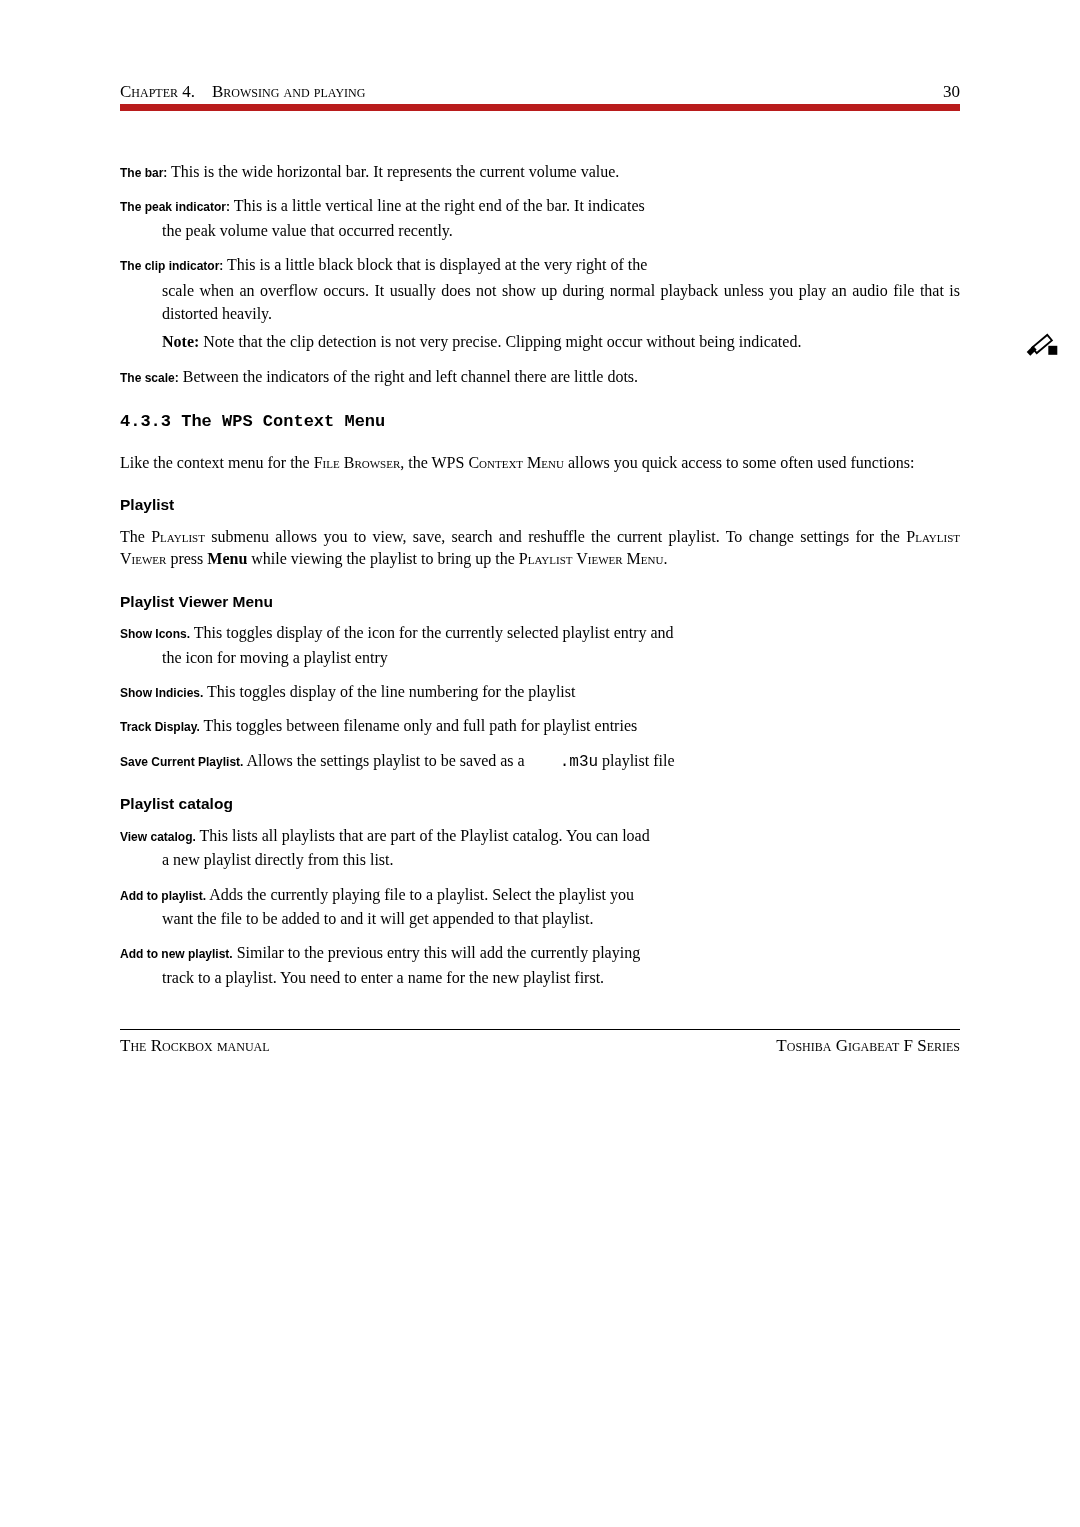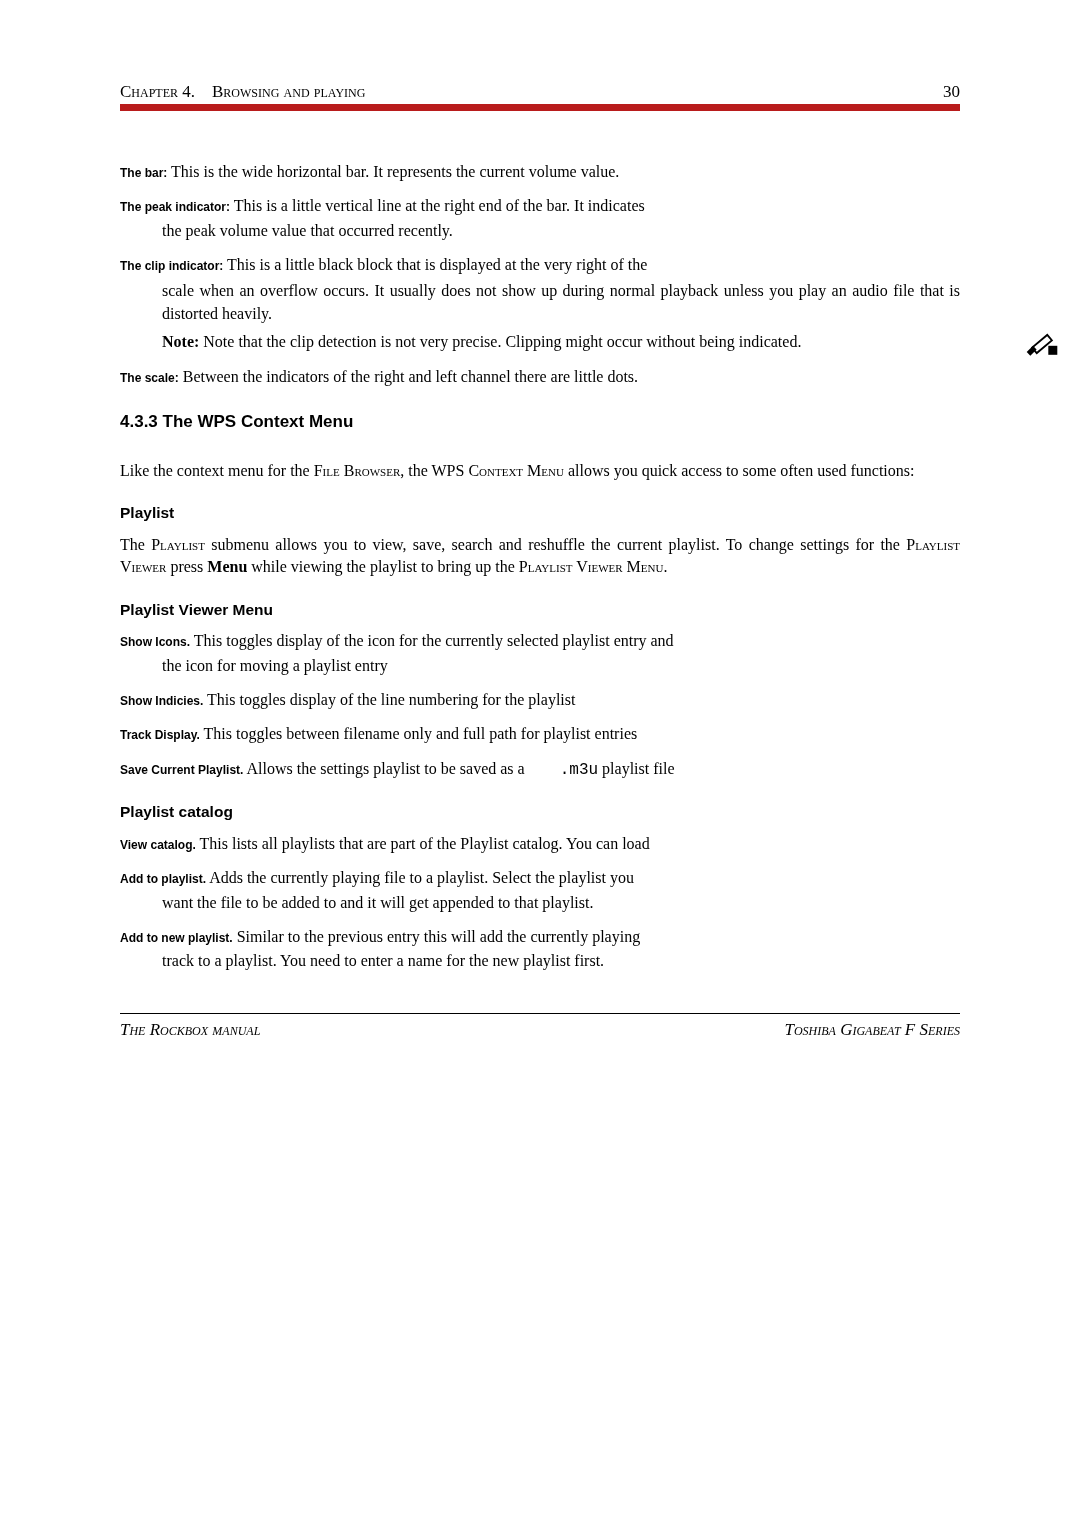--- a/index.html
+++ b/index.html
@@ -30,25 +30,25 @@
     font-family: Arial, Helvetica, sans-serif;
     font-weight: bold;
     font-size: 12px;
   }
   .indent {
     margin-left: 42px;
     margin-top: 2px;
   }
   .inline-desc { display: inline; }
   h3.section {
-    font-family: Liberation Sans, sans-serif;
+    font-family: Liberation Mono, monospace;
     font-weight: bold;
     font-size: 17px;
     margin-top: 22px;
-    margin-bottom: 26px;
+    margin-bottom: 18px;
   }
   h4.subsection {
     font-family: Arial, Helvetica, sans-serif;
     font-weight: bold;
     font-size: 15.5px;
     margin-top: 20px;
     margin-bottom: 10px;
   }
   .para {
     margin-bottom: 6px;
@@ -76,21 +76,20 @@
   .footer-rule {
     border-top: 1px solid #000;
     margin-top: 40px;
   }
   .footer {
     display: flex;
     justify-content: space-between;
     font-variant: small-caps;
     font-size: 17px;
     padding-top: 4px;
-    font-style: italic;
   }
 </style>
 </head>
 <body>
 
 <div class="header">
   <span>Chapter 4. Browsing and playing</span>
   <span>30</span>
 </div>
 
@@ -160,20 +159,21 @@
 <div class="dl-item">
   <span class="term">Save Current Playlist.</span>
   <span class="inline-desc">Allows the settings playlist to be saved as a </span><span class="tt">.m3u</span><span> playlist file</span>
 </div>
 
 <h4 class="subsection">Playlist catalog</h4>
 
 <div class="dl-item">
   <span class="term">View catalog.</span>
   <span class="inline-desc">This lists all playlists that are part of the Playlist catalog. You can load</span>
+  <div class="indent">a new playlist directly from this list.</div>
 </div>
 
 <div class="dl-item">
   <span class="term">Add to playlist.</span>
   <span class="inline-desc">Adds the currently playing file to a playlist. Select the playlist you</span>
   <div class="indent">want the file to be added to and it will get appended to that playlist.</div>
 </div>
 
 <div class="dl-item">
   <span class="term">Add to new playlist.</span>

